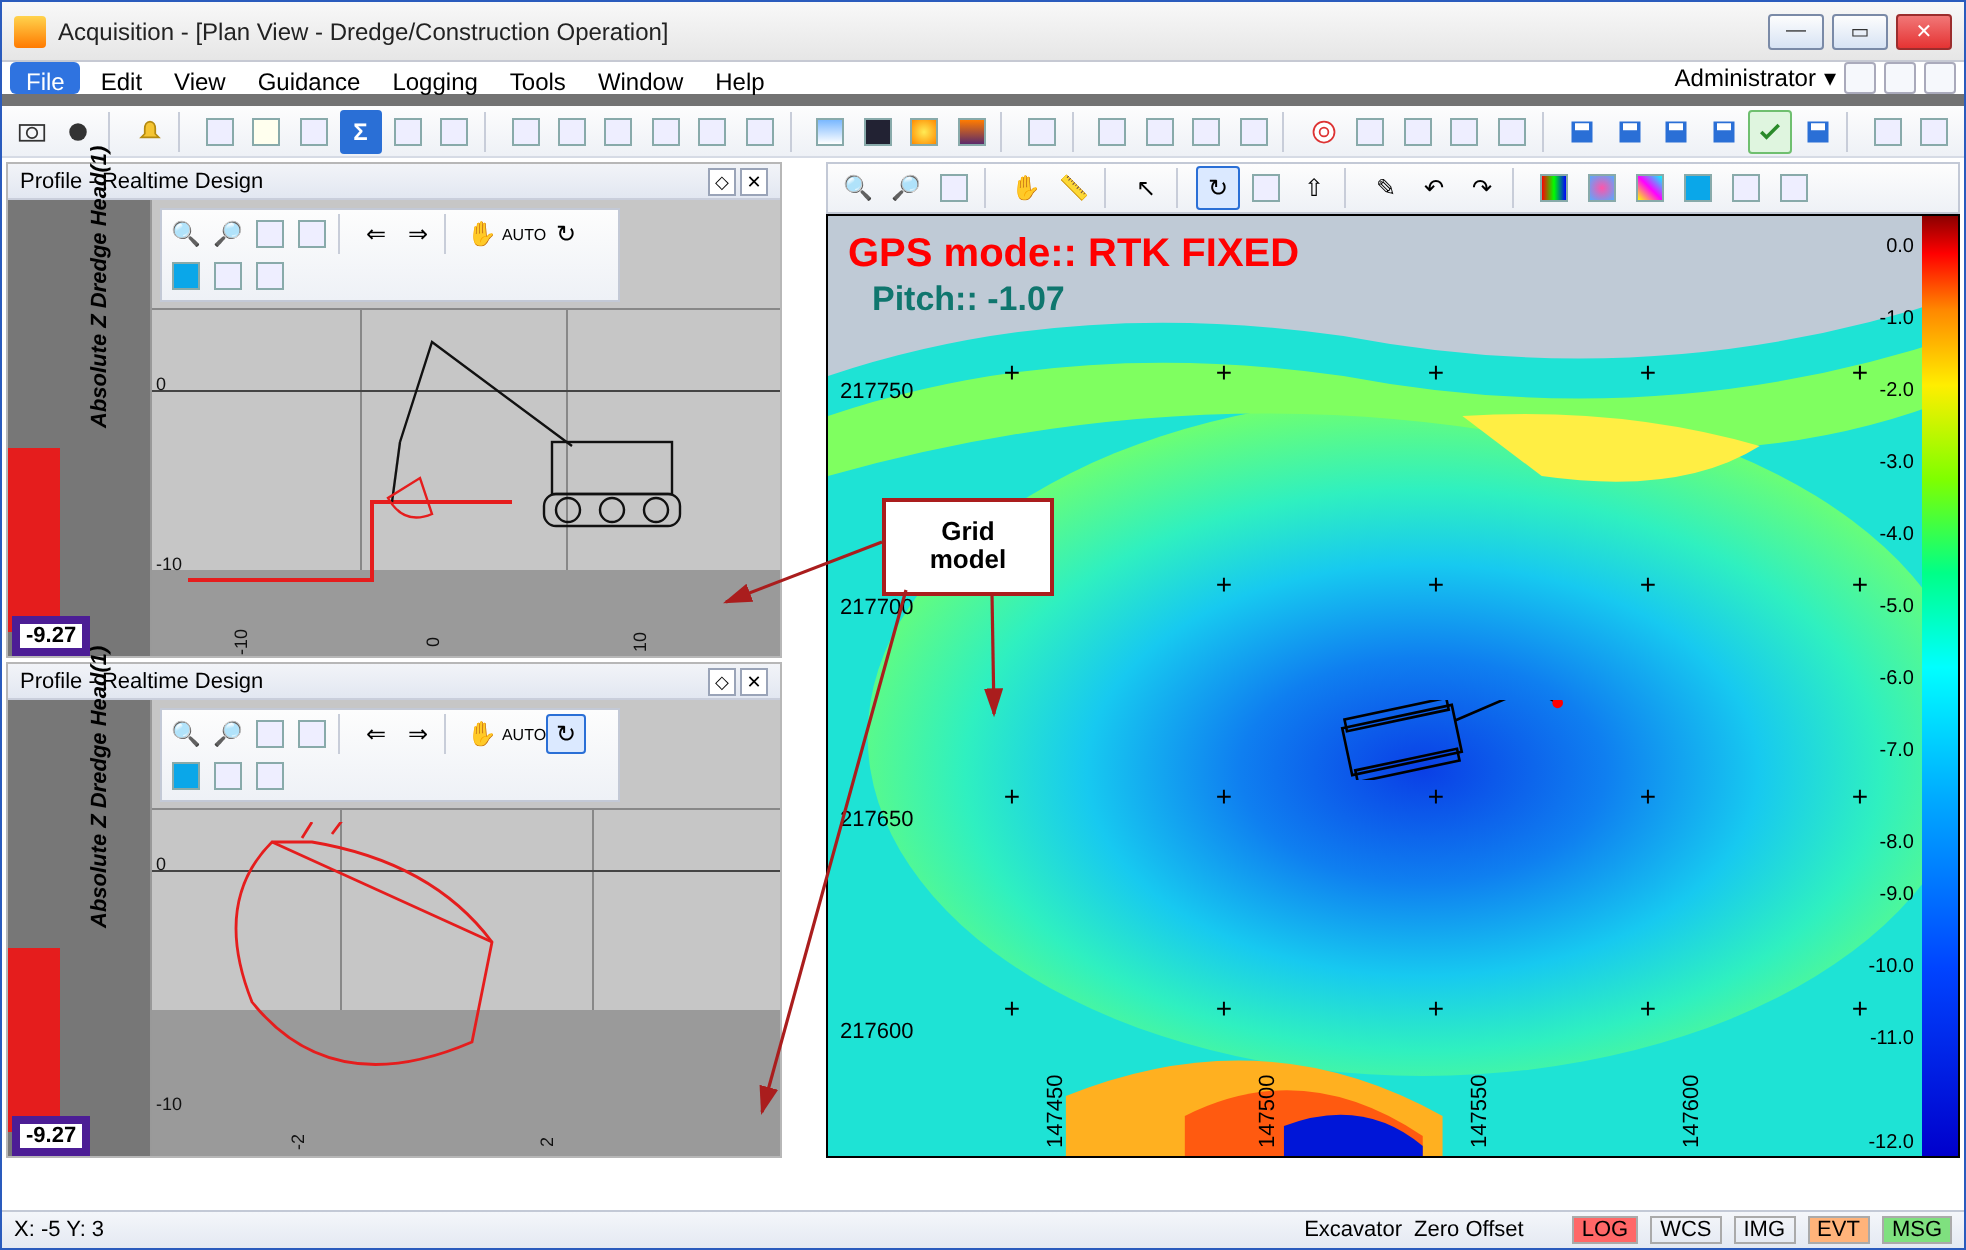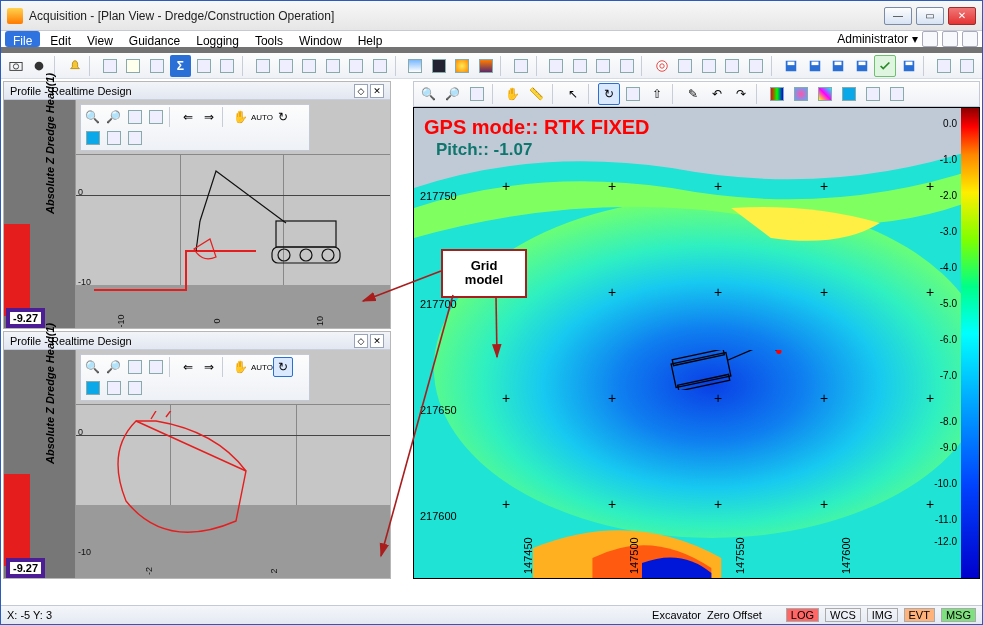--- a/index.html
+++ b/index.html
@@ -518,21 +518,21 @@
       <span class="scaletick" style="top:82px;">-2.0</span>
       <span class="scaletick" style="top:118px;">-3.0</span>
       <span class="scaletick" style="top:154px;">-4.0</span>
       <span class="scaletick" style="top:190px;">-5.0</span>
       <span class="scaletick" style="top:226px;">-6.0</span>
       <span class="scaletick" style="top:262px;">-7.0</span>
       <span class="scaletick" style="top:308px;text-align:right;">-8.0</span>
       <span class="scaletick" style="top:334px;">-9.0</span>
       <span class="scaletick" style="top:370px;">-10.0</span>
       <span class="scaletick" style="top:406px;">-11.0</span>
-      <span class="scaletick" style="top:428px;">-12.0</span>
+      <span class="scaletick" style="top:458px;">-12.0</span>
     </div>
   </div>
 </div>
 
 <div class="callout">
   <div>Grid</div>
   <div>model</div>
 </div>
 
 <svg class="arrow-svg" style="left:0;top:0;width:983px;height:625px;">

